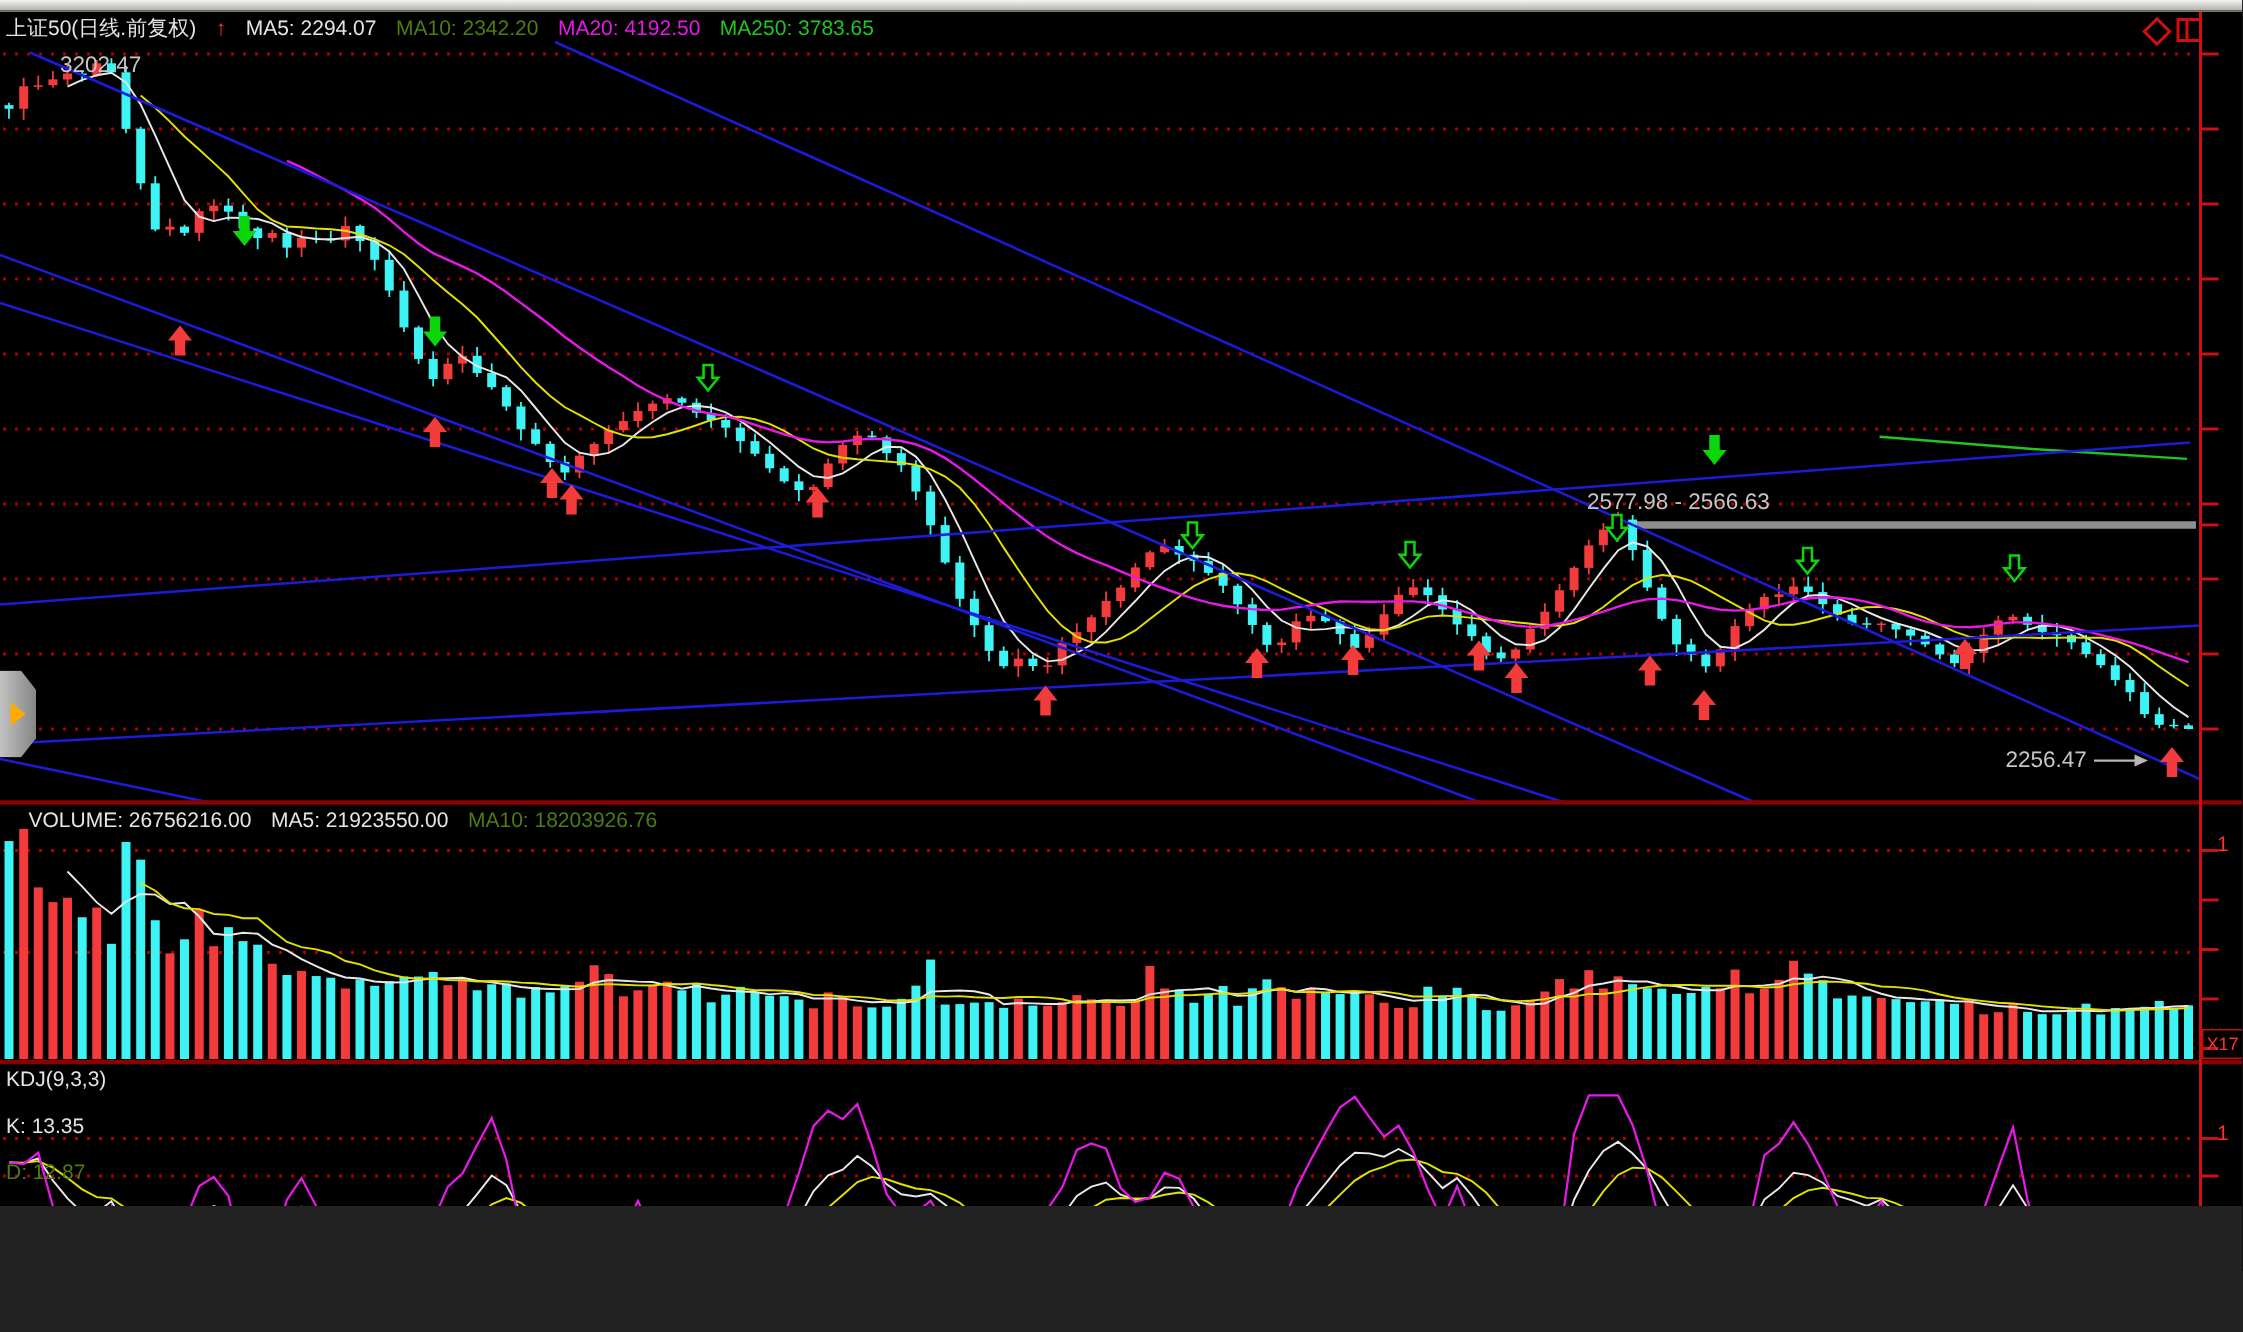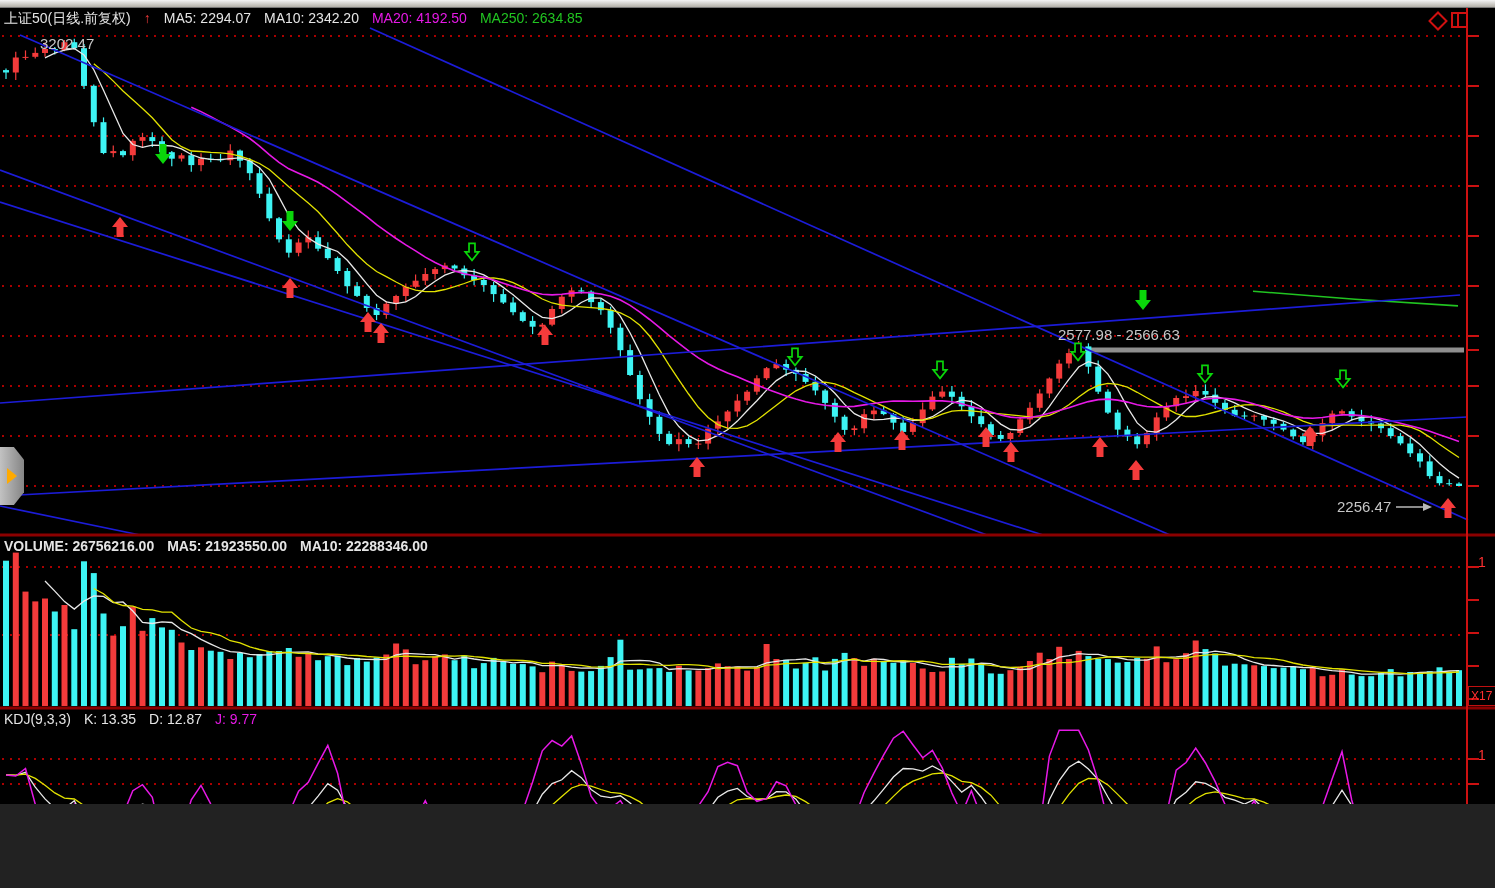--- a/index.html
+++ b/index.html
@@ -3,23 +3,23 @@
 <meta charset="utf-8">
 <style>
   html,body{margin:0;padding:0;background:#222;}
   .screen{position:relative;width:1495px;height:804px;background:#000;overflow:hidden;
           font-family:"Liberation Sans","DejaVu Sans",sans-serif;}
   .topstrip{position:absolute;left:0;top:0;width:100%;height:7px;
             background:linear-gradient(#f4f4f4,#b3b0a8);border-bottom:1px solid #777;}
   svg{position:absolute;left:0;top:0;}
   .hdr{position:absolute;display:flex;gap:13px;font-size:14px;line-height:18px;white-space:nowrap;}
   .hdr-main{left:4px;top:9px;}
-  .hdr-vol{left:4px;top:537px;font-weight:bold;}
-  .hdr-kdj{left:4px;top:710px;}
-  .c-white{color:#e4e4e4}.c-yellow{color:#e5e5e5}.c-magenta{color:#e619e6}
+  .hdr-vol{left:19px;top:537px;}
+  .hdr-kdj{left:4px;top:710px;flex-direction:column;}
+  .c-white{color:#e4e4e4}.c-yellow{color:#4d7c0f}.c-magenta{color:#e619e6}
   .c-green{color:#21c421}.c-red{color:#f43b3b;font-weight:bold}
   .pricelabel{position:absolute;color:#c6c6c6;font-size:15px;white-space:nowrap;}
   #lbl-high{left:40px;top:35px;text-align:right;}
   #lbl-range{left:1058px;top:326px;}
   #lbl-last{left:1337px;top:498px;text-align:center;}
   .axis-num{position:absolute;color:#ff3030;font-size:14px;}
   #vol-num{left:1478px;top:554px;}
   #kdj-num{left:1478px;top:747px;}
   #xzoom{position:absolute;left:1468px;top:686px;width:26px;height:18px;border:1px solid #c01010;
          color:#ff3030;font-size:12px;line-height:18px;padding-left:2px;overflow:hidden;}
@@ -575,40 +575,40 @@
     </svg>
 
   <div class="topstrip"></div>
 
   <div class="hdr hdr-main">
     <span class="c-white">上证50(日线.前复权)</span>
     <span class="c-red">↑</span>
     <span class="c-white">MA5: 2294.07</span>
     <span class="c-yellow">MA10: 2342.20</span>
     <span class="c-magenta">MA20: 4192.50</span>
-    <span class="c-green">MA250: 2634.85</span>
+    <span class="c-green">MA250: 3783.65</span>
   </div>
 
   <div id="icon-diamond"></div>
   <div id="icon-split">
     <div class="split-bar"></div>
   </div>
 
   <span class="pricelabel" id="lbl-high">3202.47</span>
   <span class="pricelabel" id="lbl-range">2577.98 - 2566.63</span>
   <span class="pricelabel" id="lbl-last">2256.47</span>
 
   <div class="flyout">
     <div class="flyout-arrow"></div>
   </div>
 
   <div class="hdr hdr-vol">
     <span class="c-white">VOLUME: 26756216.00</span>
     <span class="c-white">MA5: 21923550.00</span>
-    <span class="c-yellow">MA10: 22288346.00</span>
+    <span class="c-yellow">MA10: 18203926.76</span>
   </div>
   <span class="axis-num" id="vol-num">1</span>
   <div id="xzoom">X17</div>
 
   <div class="hdr hdr-kdj">
     <span class="c-white">KDJ(9,3,3)</span>
     <span class="c-white">K: 13.35</span>
     <span class="c-yellow">D: 12.87</span>
     <span class="c-magenta">J: 9.77</span>
   </div>

